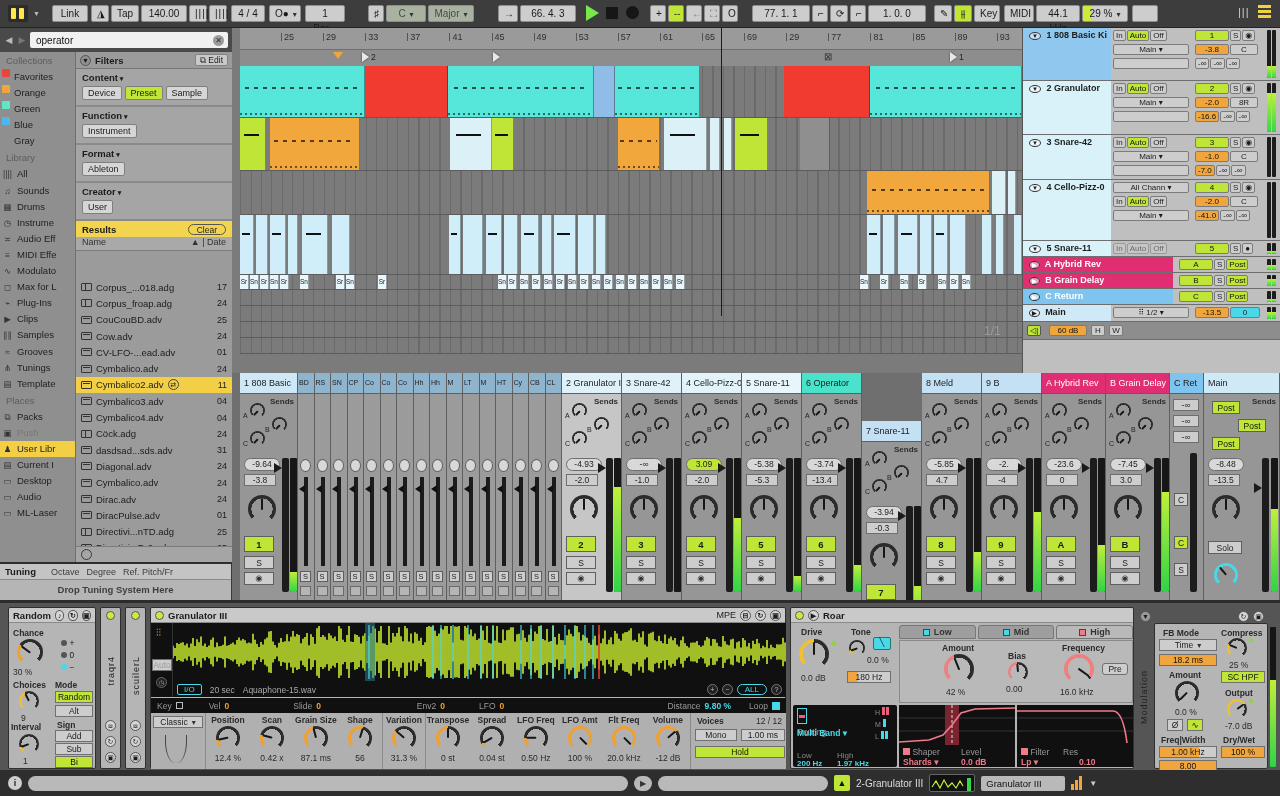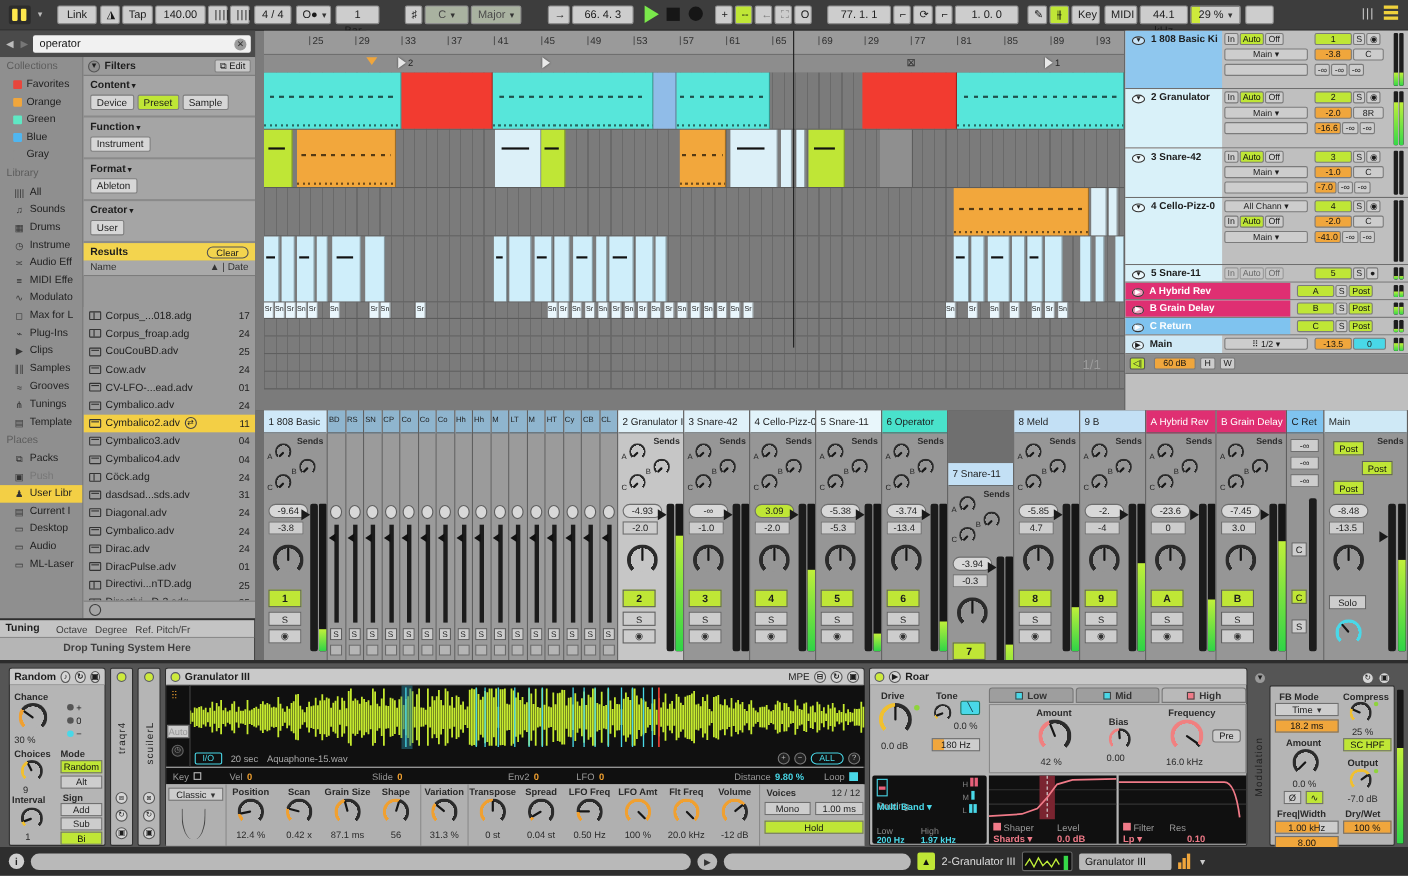--- a/index.html
+++ b/index.html
@@ -20,21 +20,21 @@
 .cyantx{color:#49d8e8!important}
 .pinktx{color:#f07a88!important}
 
 #browser{position:absolute;left:0;top:28px;width:232px;height:534px;background:#8f8f8f;border-right:1px solid #3a3a3a}
 #bsearch{position:absolute;left:0;top:0;width:232px;height:24px;background:#4a4a4a;display:flex;align-items:center;padding:0 4px;gap:3px}
 #bsearch input{flex:1;height:16px;border:none;border-radius:2px;background:#f1f1f1;font-size:10px;padding:0 16px 0 6px;color:#111}
 .navarr{color:#bbb;font-size:9px;width:10px;text-align:center}
 #bclear{position:absolute;right:8px;top:7px;width:11px;height:11px;border-radius:50%;background:#9b9b9b;color:#333;font-size:8px;line-height:11px;text-align:center}
 #bside{position:absolute;left:0;top:24px;width:76px;bottom:0;background:#8f8f8f;border-right:1px solid #6f6f6f;overflow:hidden}
 .sideLbl{height:17px;line-height:18px;padding-left:6px;color:#5c5c5c;font-size:9.5px}
-.sideIt{height:16.1px;line-height:16px;padding-left:12px;display:flex;align-items:center;gap:4px;font-size:9.5px;color:#1e1e1e;white-space:nowrap}
+.sideIt{height:16.1px;line-height:16px;padding-left:2px;display:flex;gap:4px;font-size:9.5px;color:#1e1e1e;white-space:nowrap}
 .sideIt .sw{width:8px;height:8px;border-radius:1px;flex:none}
 .sideIt .ic{width:11px;text-align:center;font-size:8.5px;color:#333;flex:none}
 .sideIt.sel{background:#f3cf45}
 .sideIt.dim{color:#777}
 #bfilters{position:absolute;left:76px;top:24px;width:156px;bottom:0;background:#9b9b9b}
 #fhead{height:17px;background:#9b9b9b;border-bottom:1px solid #777;display:flex;align-items:center;padding:0 4px;gap:4px}
 #fhead b{font-size:9.5px}
 #feditbtn{margin-left:auto;background:#c9c9c9;border:1px solid #838383;border-radius:2px;font-size:8.5px;padding:0 4px;height:12px;line-height:11px}
 .fgrp{background:#a5a5a5;border-bottom:2px solid #8a8a8a;padding:3px 6px 5px}
 .fgrp .t{font-size:9.5px;font-weight:bold;margin-bottom:3px}
@@ -1210,21 +1210,21 @@
         <span class="cir" style="background:#222;color:#bbb;border-color:#777">−</span>
         <span style="border:1px solid #49d8e8;color:#49d8e8;font-size:8px;padding:0 7px;border-radius:7px">ALL</span>
         <span class="cir" style="background:#222;color:#bbb;border-color:#777">?</span>
       </div>
     </div>
     <div class="abs dark" style="left:0;top:90px;width:635px;height:15px;display:flex;align-items:center;gap:4px;padding:0 6px;font-size:8.5px">
       <span>Key</span>
       <span style="width:7px;height:7px;border:1px solid #bbb;display:inline-block"></span>
       <span style="margin-left:22px">Vel</span>
         <b style="color:#f0a030">0</b>
-      <span style="margin-left:105px">Slide</span>
+      <span style="margin-left:60px">Slide</span>
         <b style="color:#f0a030">0</b>
       <span style="margin-left:92px">Env2</span>
         <b style="color:#f0a030">0</b>
       <span style="margin-left:30px">LFO</span>
         <b style="color:#f0a030">0</b>
       <span style="margin-left:auto">Distance</span>
         <b class="cyantx">9.80 %</b>
       <span style="margin-left:14px">Loop</span>
       <span style="width:8px;height:8px;background:#49d8e8;display:inline-block"></span>
     </div>

